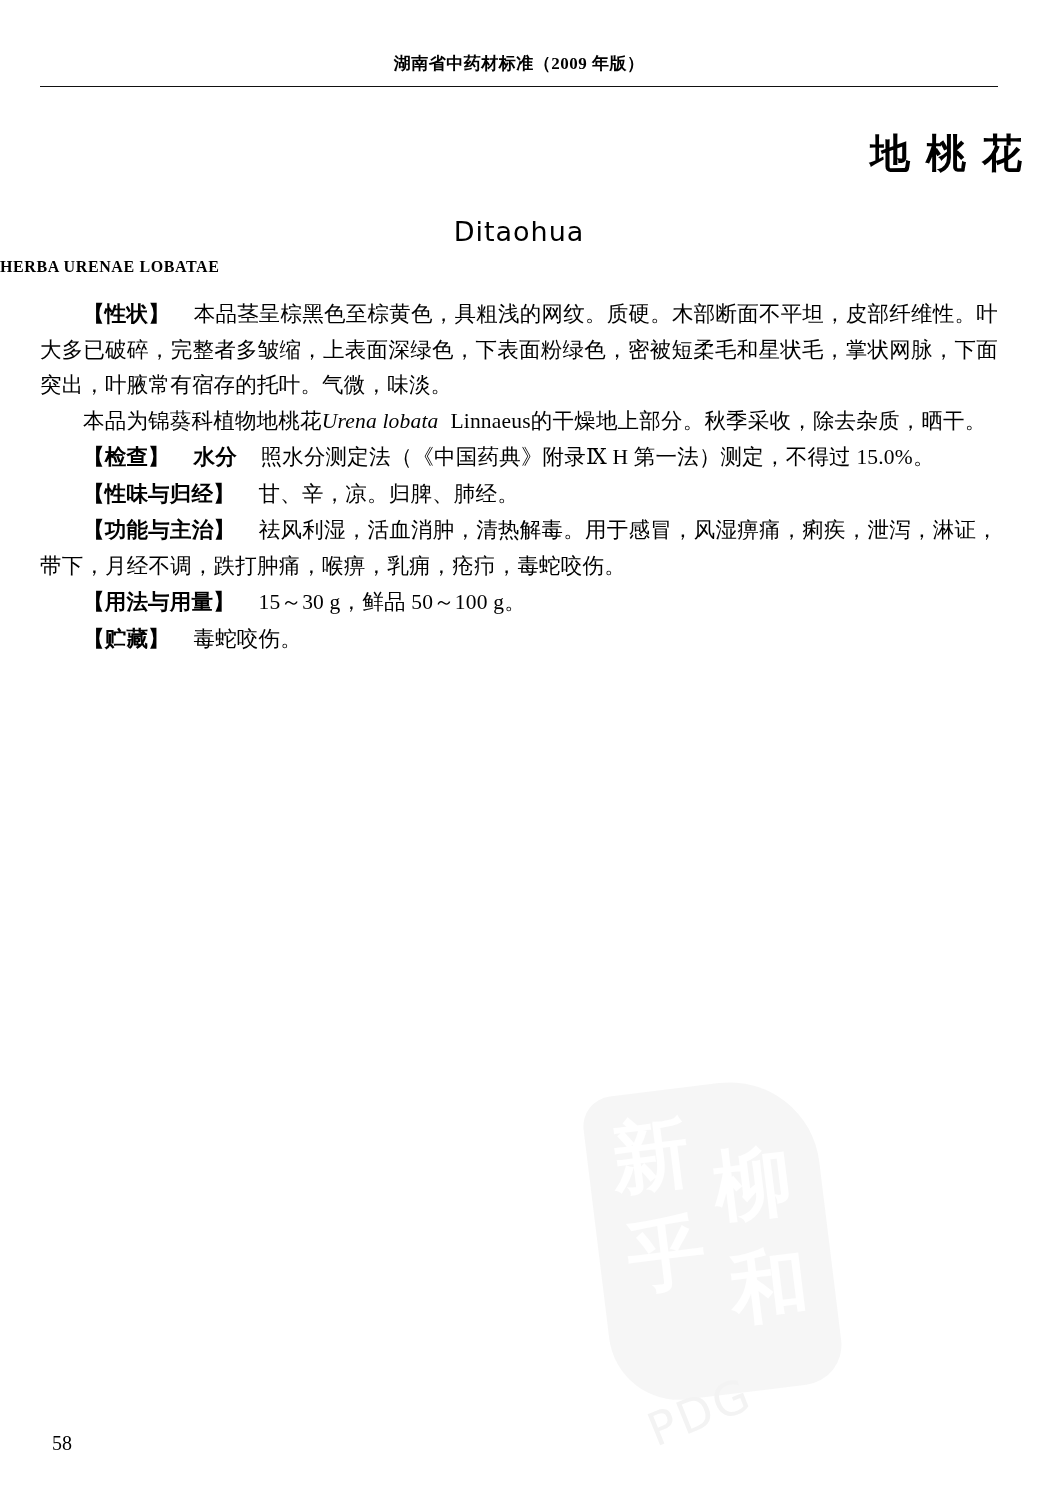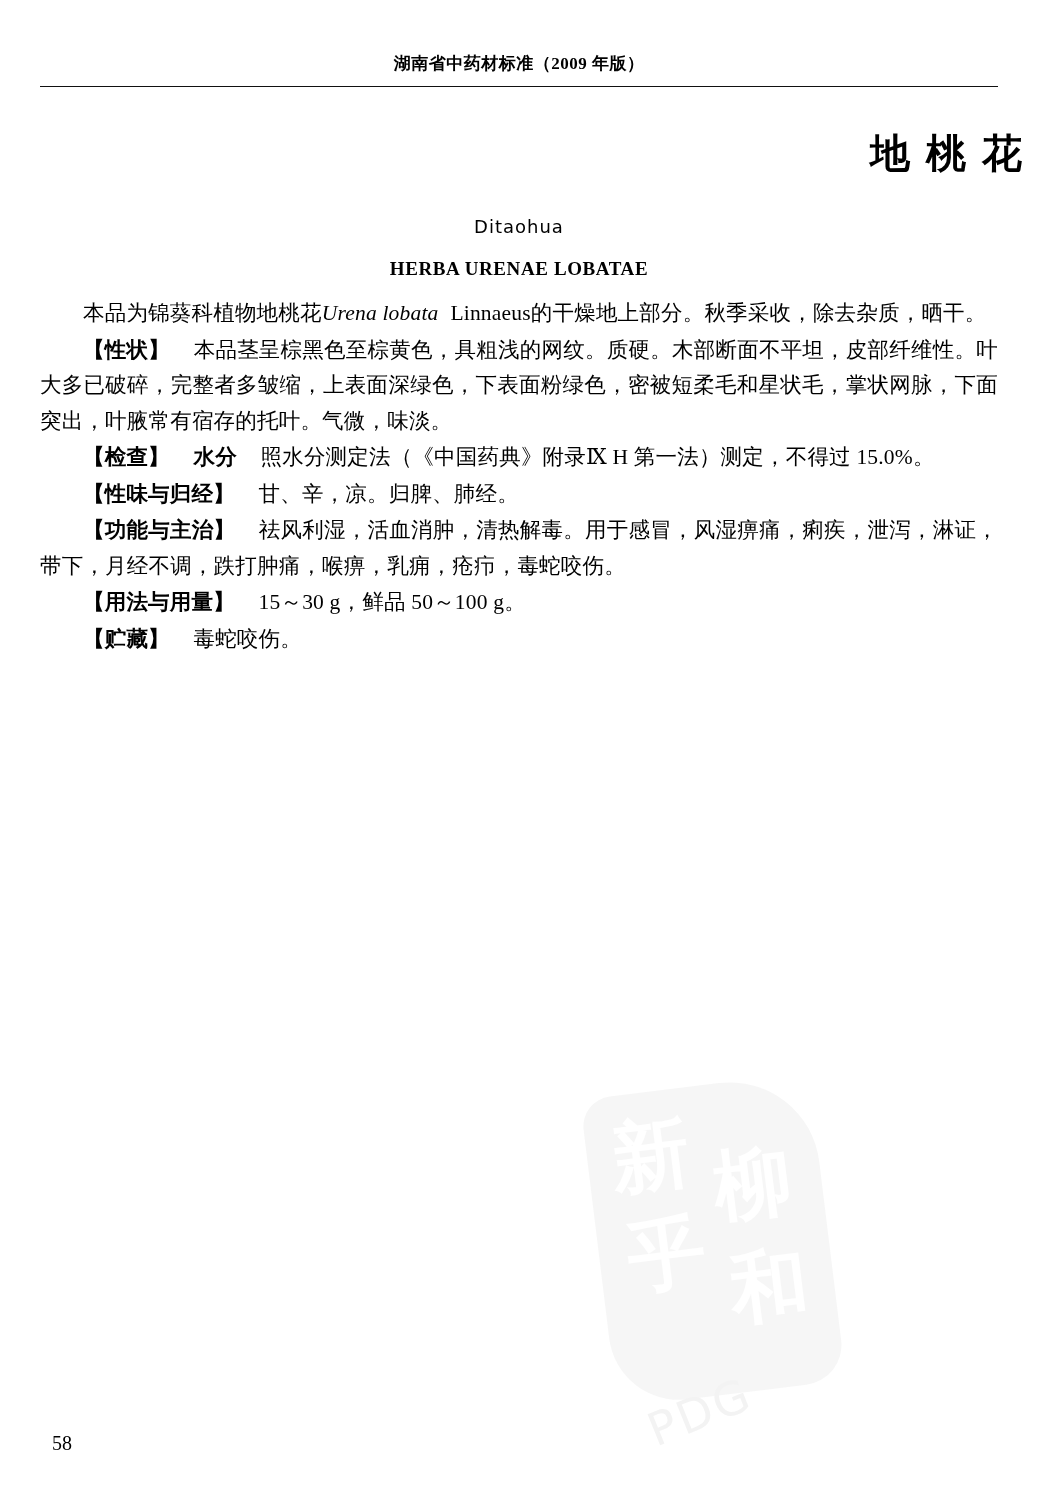--- a/index.html
+++ b/index.html
@@ -51,31 +51,30 @@
     letter-spacing: 16px;
     text-indent: 16px;
     font-family: "DejaVu Serif", "Liberation Serif", serif;
   }
   .doc-pinyin {
     position: absolute;
     top: 216px;
     left: 0;
     width: 100%;
     text-align: center;
-    font-size: 18px;
+    font-size: 27px;
     letter-spacing: 1px;
     font-family: "DejaVu Sans", "Liberation Sans", sans-serif;
   }
   .doc-latin {
     position: absolute;
     top: 258px;
     left: 0;
     width: 100%;
-    text-align: center;
-    font-size: 19px;
+    font-size: 16px;
     font-weight: bold;
     letter-spacing: 0.6px;
     font-family: "Liberation Serif", "DejaVu Serif", serif;
   }
   
   .body-col {
     position: absolute;
     top: 296px;
     left: 40px;
     width: 958px;
@@ -173,23 +172,23 @@
 
   <div class="running-head">湖南省中药材标准（2009 年版）</div>
   <div class="head-rule"></div>
 
   <div class="doc-title">地桃花</div>
   <div class="doc-pinyin">Ditaohua</div>
   <div class="doc-latin">HERBA URENAE LOBATAE</div>
 
   <div class="body-col">
 
+    <p class="para indent"><span class="sec-label">【性状】</span><span class="gap-md"></span><span>本品茎呈棕黑色至棕黄色，具粗浅的网纹。质硬。木部断面不平坦，皮部纤维性。叶大多已破碎，完整者多皱缩，上表面深绿色，下表面粉绿色，密被短柔毛和星状毛，掌状网脉，下面突出，叶腋常有宿存的托叶。气微，味淡。</span></p>
+
     <p class="para indent"><span>本品为锦葵科植物地桃花</span><span class="latin-italic">Urena lobata</span><span class="gap-sm"></span><span class="roman">Linnaeus</span><span>的干燥地上部分。秋季采收，除去杂质，晒干。</span></p>
-
-    <p class="para indent"><span class="sec-label">【性状】</span><span class="gap-md"></span><span>本品茎呈棕黑色至棕黄色，具粗浅的网纹。质硬。木部断面不平坦，皮部纤维性。叶大多已破碎，完整者多皱缩，上表面深绿色，下表面粉绿色，密被短柔毛和星状毛，掌状网脉，下面突出，叶腋常有宿存的托叶。气微，味淡。</span></p>
 
     <p class="para indent"><span class="sec-label">【检查】</span><span class="gap-md"></span><span class="sub-label">水分</span><span class="gap-md"></span><span>照水分测定法（《中国药典》附录Ⅸ H 第一法）测定，不得过 15.0%。</span></p>
 
 
     <p class="para indent"><span class="sec-label">【性味与归经】</span><span class="gap-md"></span><span>甘、辛，凉。归脾、肺经。</span></p>
 
     <p class="para indent"><span class="sec-label">【功能与主治】</span><span class="gap-md"></span><span>祛风利湿，活血消肿，清热解毒。用于感冒，风湿痹痛，痢疾，泄泻，淋证，带下，月经不调，跌打肿痛，喉痹，乳痈，疮疖，毒蛇咬伤。</span></p>
 
     <p class="para indent"><span class="sec-label">【用法与用量】</span><span class="gap-md"></span><span class="roman">15～30 g，鲜品 50～100 g。</span></p>
 

